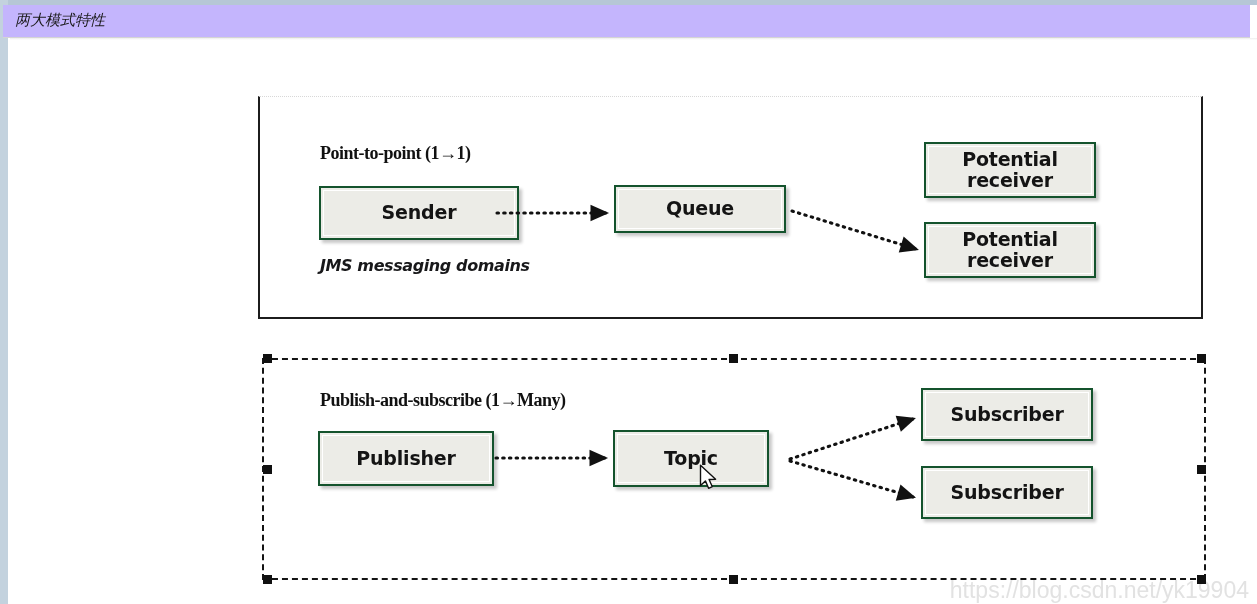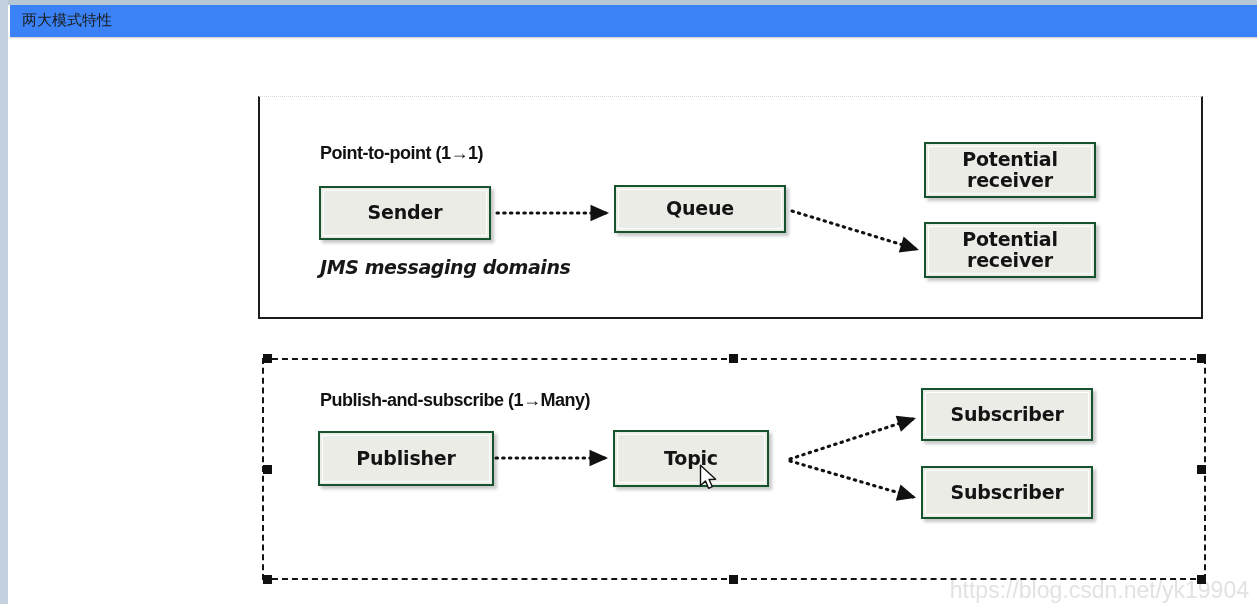--- a/index.html
+++ b/index.html
@@ -36,26 +36,27 @@
     background: #c3d2de;
   }
   #window-edge-left-inner {
     position: absolute;
     left: 8px; top: 5px;
     width: 2px; height: 599px;
     background: #ffffff;
   }
   #titlebar {
     position: absolute;
-    left: 10px; top: 5px;
+    left: 3px; top: 5px;
     width: 1247px;
     height: 33px;
-    background: #3b82f6;
+    background: #c4b5fd;
     border-bottom: 1px solid #d4d4d4;
     box-sizing: border-box;
+    font-style: italic;
   }
   #titlebar-shadow {
     position: absolute;
     left: 10px; top: 38px;
     width: 1247px;
     height: 2px;
     background: linear-gradient(to bottom, #ededed, #ffffff);
   }
   #window-title {
     position: absolute;
@@ -130,31 +131,31 @@
   .node-inner {
     position: absolute;
     left: 2px; top: 2px; right: 2px; bottom: 2px;
     border: 1px solid #ffffff;
     pointer-events: none;
   }
 
   
   .section-heading {
     position: absolute;
-    font-family: Liberation Sans, sans-serif;
+    font-family: Liberation Serif, serif;
     font-size: 18px;
     font-weight: 700;
     color: #111111;
     letter-spacing: -0.5px;
     white-space: nowrap;
   }
   .caption {
     position: absolute;
     font-family: "DejaVu Sans", sans-serif;
-    font-size: 19px;
+    font-size: 16px;
     font-style: italic;
     font-weight: 700;
     color: #18181a;
     letter-spacing: -0.4px;
     white-space: nowrap;
   }
 
   
   #arrow-layer {
     position: absolute;
@@ -196,21 +197,21 @@
     <div id="window-title">两大模式特性</div>
   </div>
   <div id="titlebar-shadow"></div>
 
   <div id="canvas">
 
     <div class="panel" id="panel-ptp"></div>
 
     <div class="section-heading" style="left:310px; top:102px;">Point-to-point (1→1)</div>
 
-    <div class="node" id="node-sender" style="left:309px; top:145px; width:172px; height:54px;">
+    <div class="node" id="node-sender" style="left:309px; top:145px; width:200px; height:54px;">
       <span class="node-inner"></span>
       <span>Sender</span>
     </div>
 
     <div class="caption" style="left:310px; top:215px;">JMS messaging domains</div>
 
     <div class="node" id="node-queue" style="left:604px; top:144px; width:172px; height:48px;">
       <span class="node-inner"></span>
       <span>Queue</span>
     </div>

